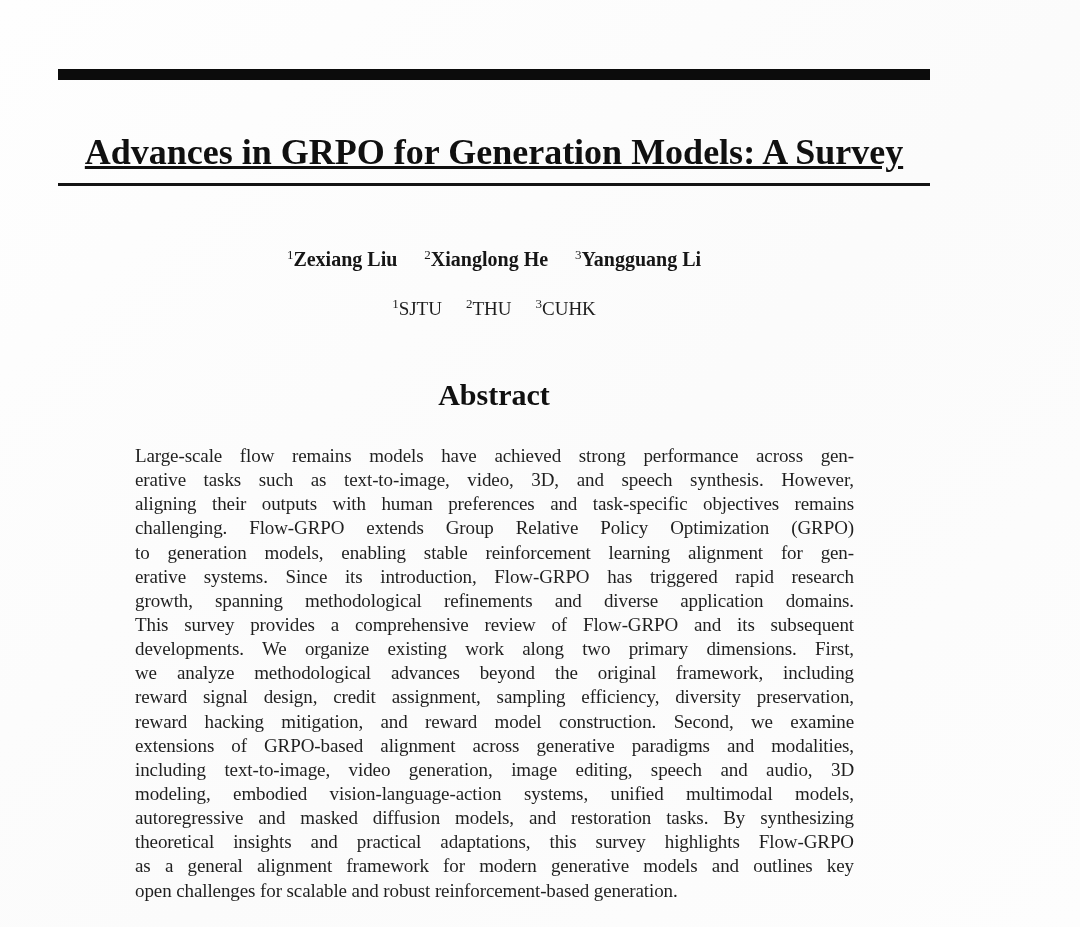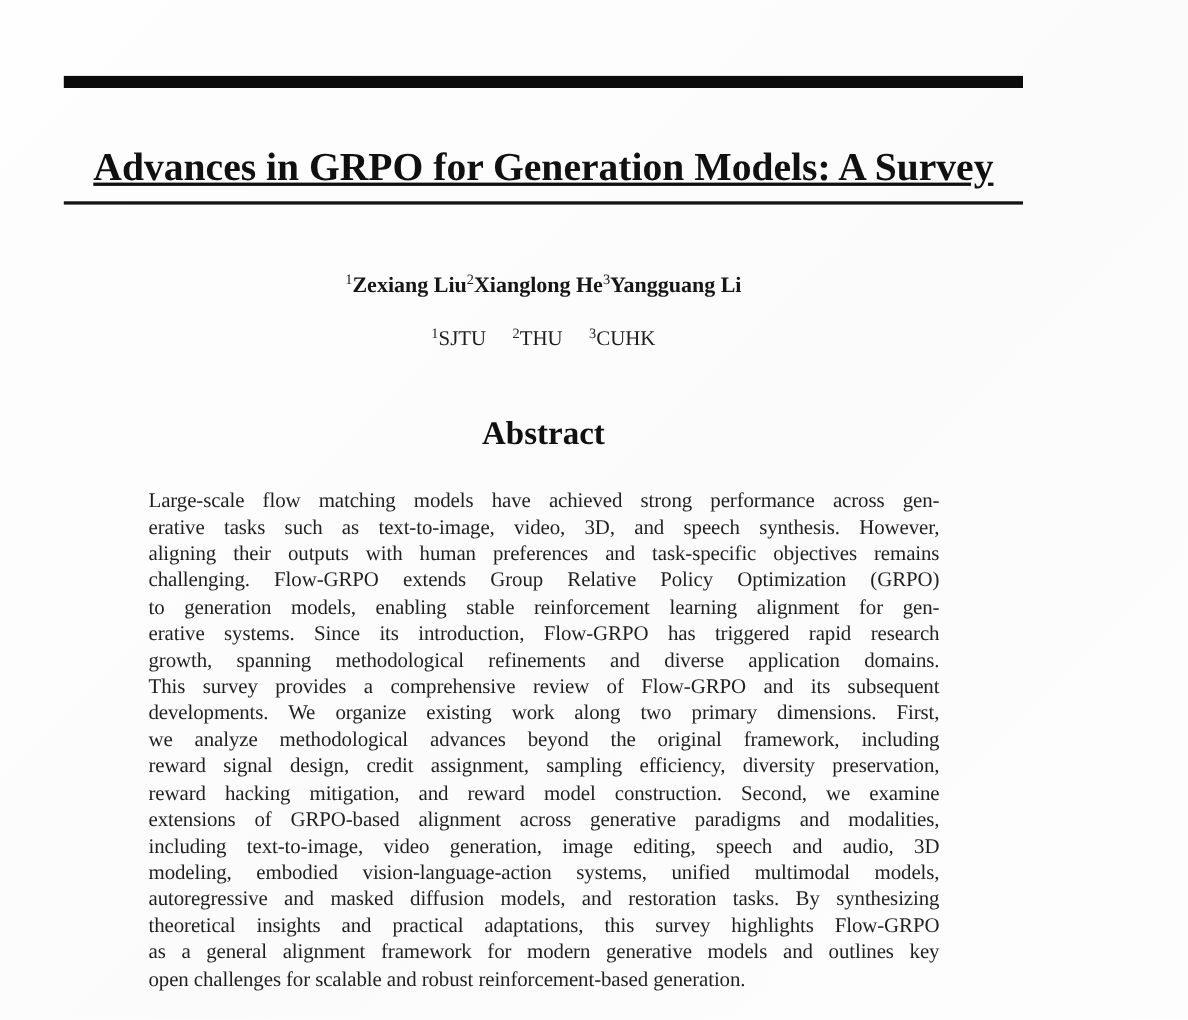--- a/index.html
+++ b/index.html
@@ -52,20 +52,21 @@
     height: 3px;
     background: #141414;
   }
   .authors-row {
     position: absolute;
     left: 0;
     top: 246px;
     width: 872px;
     display: flex;
     justify-content: center;
+    gap: 27px;
     font-size: 20px;
     font-weight: 700;
     line-height: 26px;
     color: #161616;
   }
   .affils-row {
     position: absolute;
     left: 0;
     top: 296px;
     width: 872px;
@@ -139,21 +140,21 @@
     <div class="affils-row">
       <span><span class="sup">1</span><span>SJTU</span></span>
       <span><span class="sup">2</span><span>THU</span></span>
       <span><span class="sup">3</span><span>CUHK</span></span>
     </div>
 
     <div class="abstract-heading">Abstract</div>
   </div>
 
   <div class="abstract-body">
-    <div class="abstract-line">Large-scale flow matching models have achieved strong performance across gen-</div>
+    <div class="abstract-line">Large-scale flow remains models have achieved strong performance across gen-</div>
     <div class="abstract-line">erative tasks such as text-to-image, video, 3D, and speech synthesis. However,</div>
     <div class="abstract-line">aligning their outputs with human preferences and task-specific objectives remains</div>
     <div class="abstract-line">challenging. Flow-GRPO extends Group Relative Policy Optimization (GRPO)</div>
     <div class="abstract-line">to generation models, enabling stable reinforcement learning alignment for gen-</div>
     <div class="abstract-line">erative systems. Since its introduction, Flow-GRPO has triggered rapid research</div>
     <div class="abstract-line">growth, spanning methodological refinements and diverse application domains.</div>
     <div class="abstract-line">This survey provides a comprehensive review of Flow-GRPO and its subsequent</div>
     <div class="abstract-line">developments. We organize existing work along two primary dimensions. First,</div>
     <div class="abstract-line">we analyze methodological advances beyond the original framework, including</div>
     <div class="abstract-line">reward signal design, credit assignment, sampling efficiency, diversity preservation,</div>

